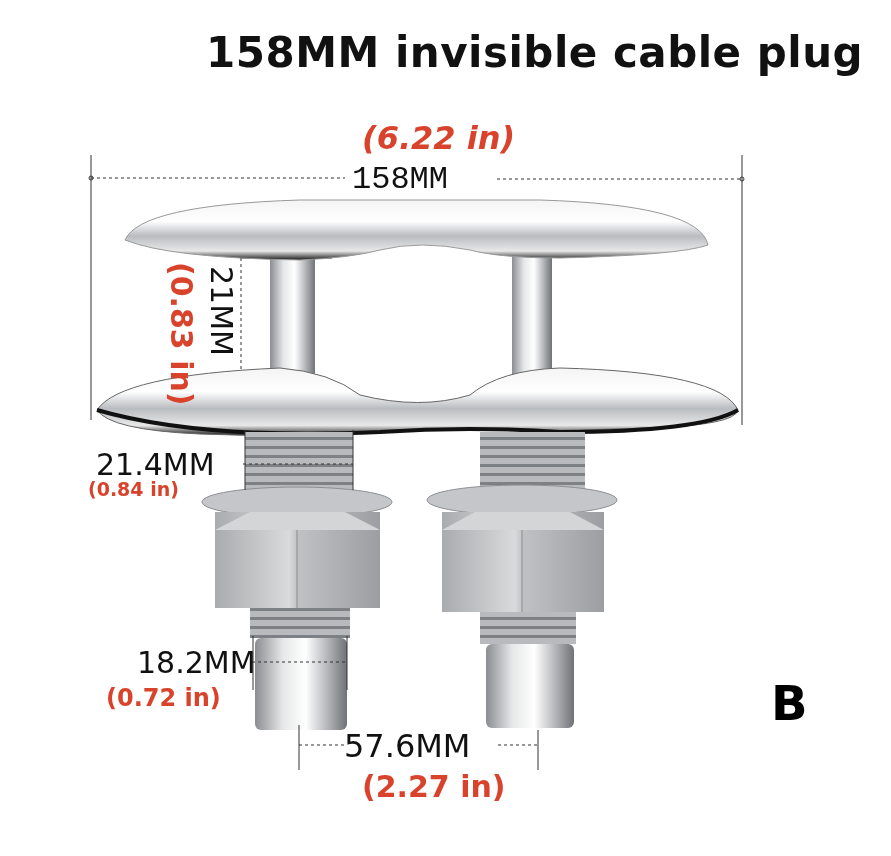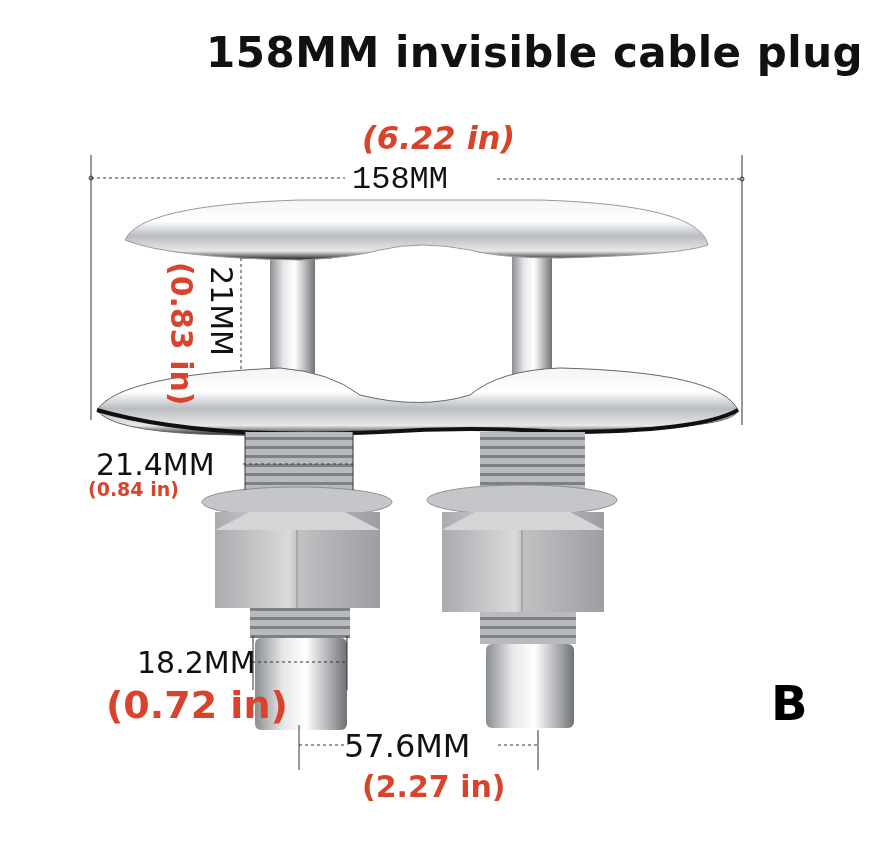--- a/index.html
+++ b/index.html
@@ -101,18 +101,18 @@
 <span class="lbl inch" style="left:362px; top:122px; font-size:32px;font-style:italic;">(6.22 in)</span>
 <span class="lbl mm" style="left:352px; top:164px; font-size:32px;font-family:Liberation Mono, monospace;">158MM</span>
 
 <span class="lbl mm vert" style="left:236px; top:266px; font-size:30px;">21MM</span>
 <span class="lbl inch vert" style="left:196px; top:262px; font-size:30px;">(0.83 in)</span>
 
 <span class="lbl mm" style="left:96px; top:450px; font-size:30px;">21.4MM</span>
 <span class="lbl inch" style="left:88px; top:480px; font-size:19px;">(0.84 in)</span>
 
 <span class="lbl mm" style="left:105px; top:648px; font-size:30px;margin-left:32px;">18.2MM</span>
-<span class="lbl inch" style="left:106px; top:686px; font-size:38px;">(0.72 in)</span>
+<span class="lbl inch" style="left:106px; top:686px; font-size:24px;">(0.72 in)</span>
 
 <span class="lbl mm" style="left:344px; top:730px; font-size:32px;">57.6MM</span>
 <span class="lbl inch" style="left:362px; top:772px; font-size:30px;">(2.27 in)</span>
 
 <div class="letter">B</div>
 
 </body></html>

